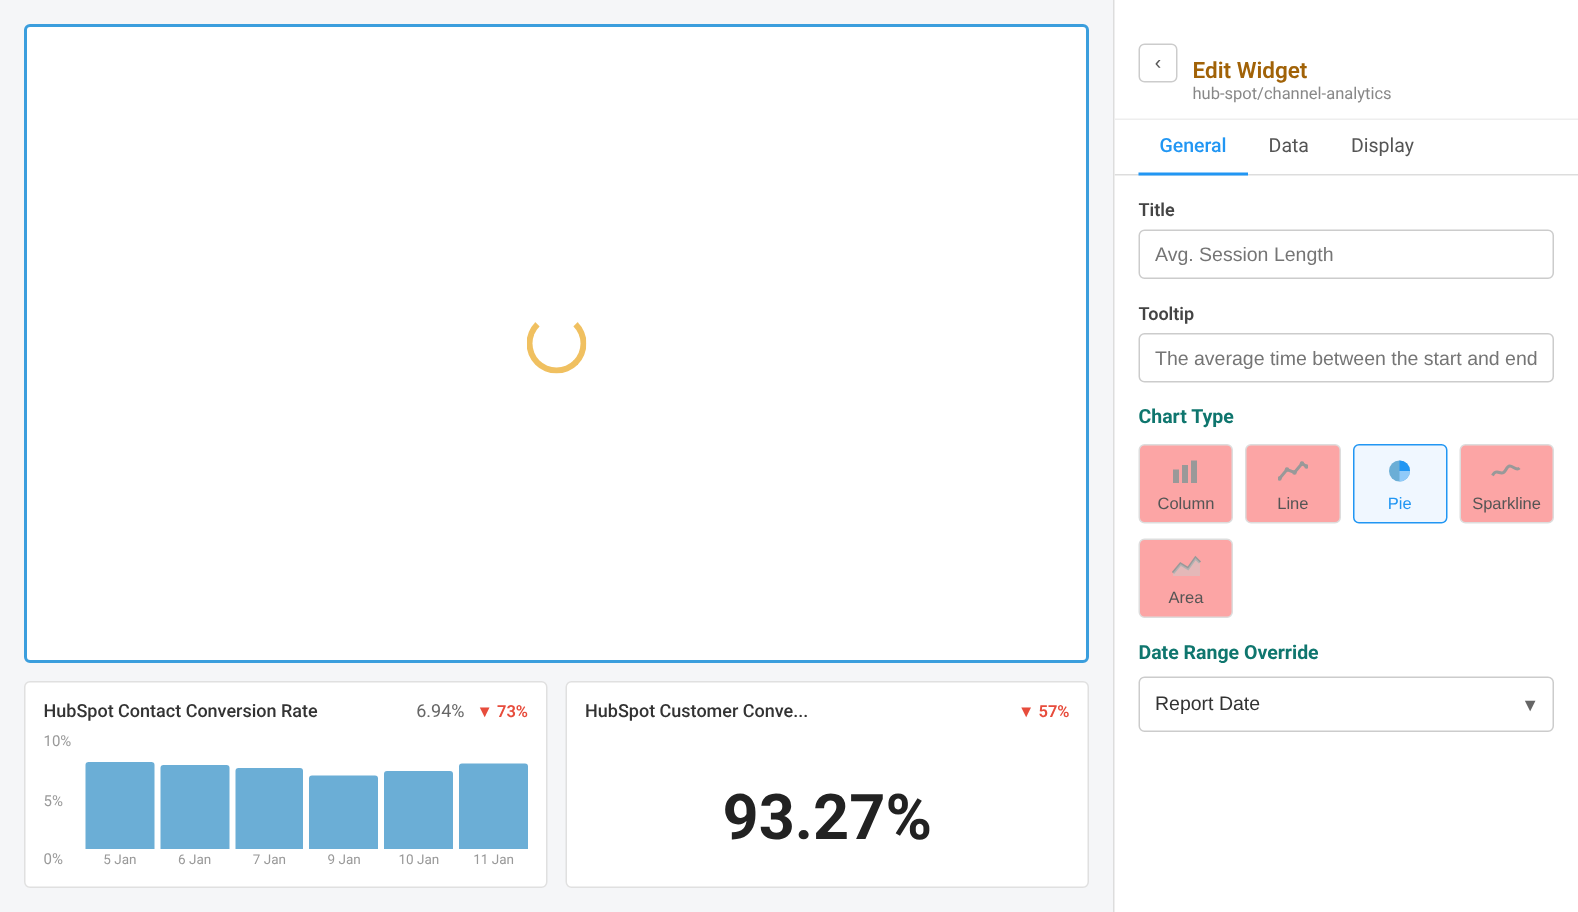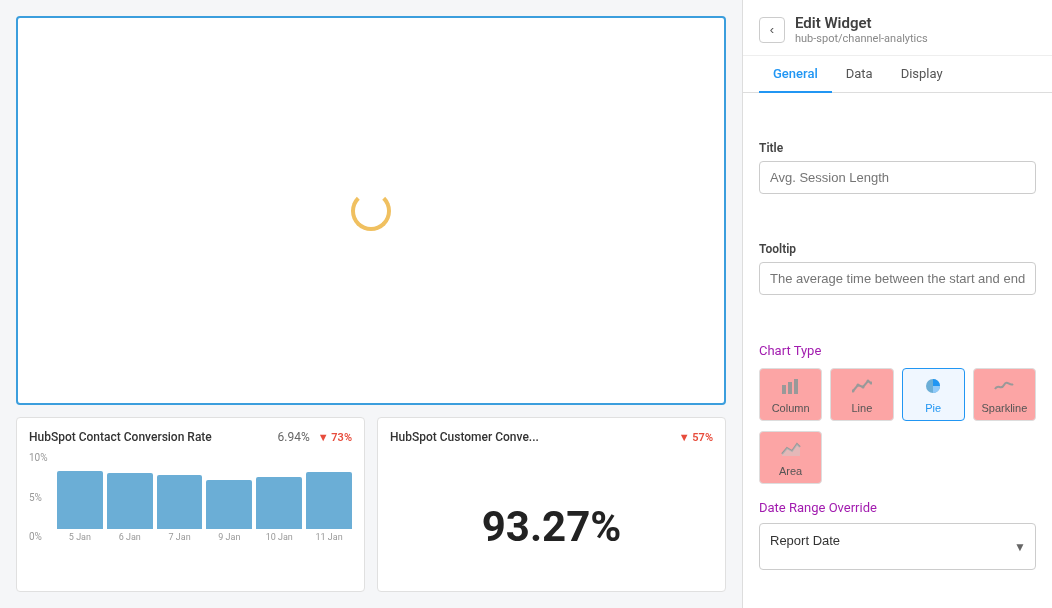--- a/index.html
+++ b/index.html
@@ -43,21 +43,21 @@
       animation: spin 1s linear infinite;
     }
 
     @keyframes spin {
       to { transform: rotate(360deg); }
     }
 
     .bottom-widgets {
       display: flex;
       gap: 12px;
-      height: 175px;
+      height: 138px;
     }
 
     .widget-card {
       background: white;
       border: 1px solid #e0e0e0;
       border-radius: 4px;
       flex: 1;
       padding: 12px;
       overflow: hidden;
     }
@@ -191,21 +191,22 @@
       display: flex;
       align-items: center;
       justify-content: center;
       font-size: 13px;
       color: #555;
     }
 
     .header-text h2 {
       font-size: 15px;
       font-weight: 600;
-      color: #404040;
+      color: #a16207;
+      margin-top: 24px;
     }
 
     .header-text .breadcrumb {
       font-size: 11px;
       color: #888;
     }
 
     .tabs {
       display: flex;
       border-bottom: 1px solid #ddd;
@@ -231,43 +232,42 @@
       padding: 16px;
       display: flex;
       flex-direction: column;
       gap: 16px;
     }
 
     .form-group {
       display: flex;
       flex-direction: column;
       gap: 6px;
-      margin-top: 32px;
     }
 
     .form-label {
       font-size: 12px;
       font-weight: 600;
       color: #444;
     }
 
     .form-input {
       border: 1px solid #ccc;
       border-radius: 4px;
       padding: 8px 10px;
       font-size: 13px;
       color: #888;
       outline: none;
       width: 100%;
     }
 
     .section-label {
       font-size: 13px;
-      font-weight: 400;
-      color: #a21caf;
+      font-weight: 700;
+      color: #0f766e;
     }
 
     .chart-type-grid {
       display: grid;
       grid-template-columns: repeat(4, 1fr);
       gap: 8px;
       margin-top: 4px;
     }
 
     .chart-type-btn {
@@ -310,21 +310,21 @@
 
     .select-wrapper {
       position: relative;
     }
 
     .select-wrapper select {
       appearance: none;
       width: 100%;
       border: 1px solid #ccc;
       border-radius: 4px;
-      padding: 9px 32px 21px 10px;
+      padding: 9px 32px 11px 10px;
       font-size: 13px;
       color: #333;
       background: white;
       cursor: pointer;
       outline: none;
     }
 
     .select-arrow {
       position: absolute;
       right: 10px;

